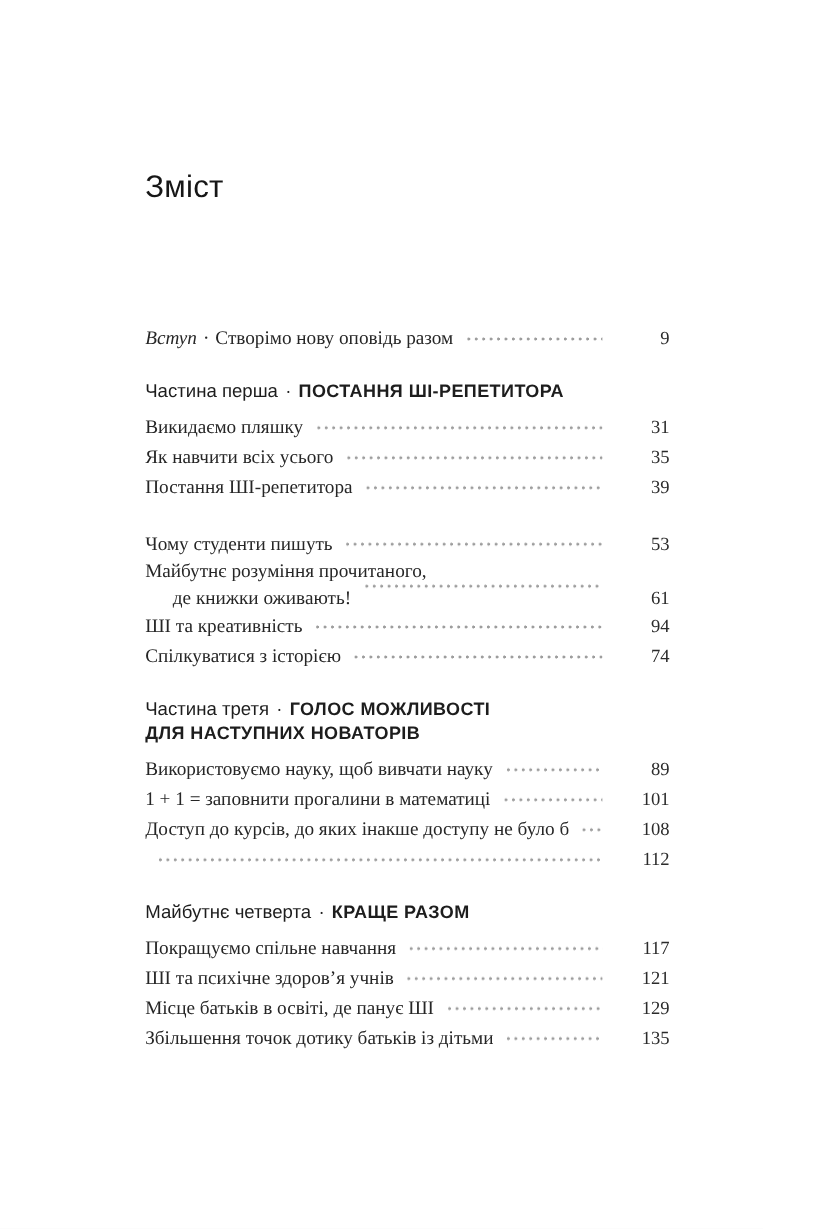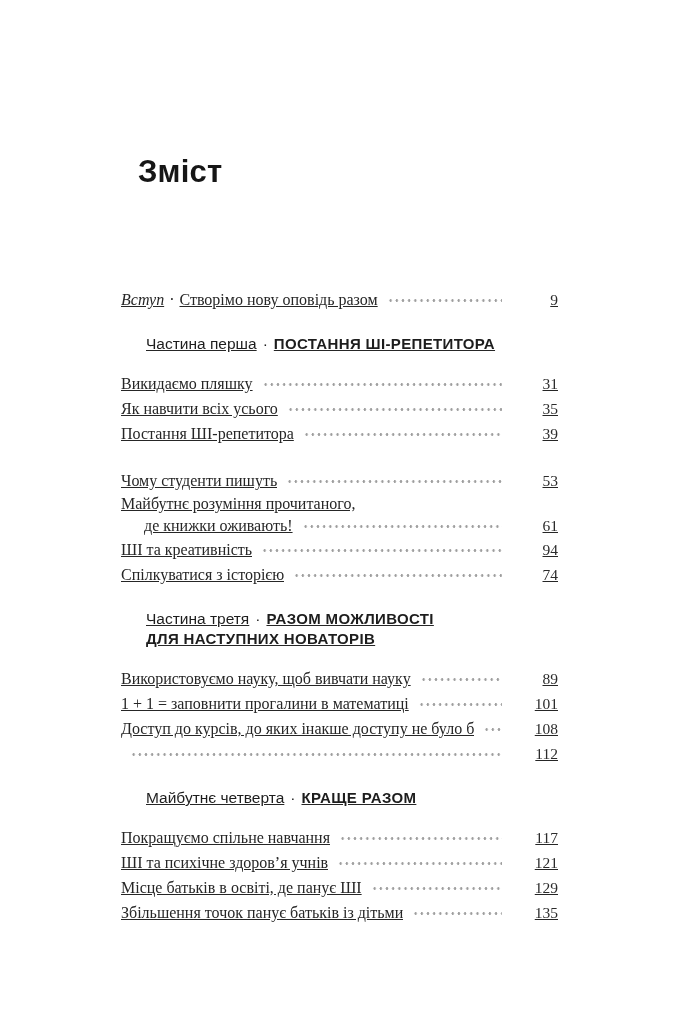--- a/index.html
+++ b/index.html
@@ -14,30 +14,30 @@
     font-family: "Liberation Serif", serif;
     color: #262626;
   }
   .content {
     position: absolute;
     left: 121px;
     top: 0;
     width: 437px;
   }
   h1.title {
-    margin: 17px;
+    margin: 0;
     padding-top: 137px;
     font-family: "Liberation Sans", sans-serif;
-    font-weight: 700;
-    font-size: 31px;
+    font-weight: 400;
+    font-size: 26px;
     line-height: 36px;
     color: #161616;
     letter-spacing: 0.2px;
   }
-  .toc { margin-top: 97px; text-decoration: underline; }
+  .toc { margin-top: 97px; }
 
   
   .row {
     display: flex;
     align-items: baseline;
     height: 25px;
     line-height: 25px;
     font-size: 16px;
     white-space: nowrap;
   }
@@ -60,33 +60,32 @@
     text-align: right;
     font-size: 15.5px;
     color: #2b2b2b;
   }
   em.intro-label { font-style: italic; }
   .sep { display: inline-block; margin: 0 5px; }
 
   
   .sec { margin-top: 22px; }
   .sec-head {
-    margin-left: 25px;
     font-family: "Liberation Sans", sans-serif;
     font-size: 15.5px;
     line-height: 20px;
     color: #1d1d1d;
   }
   .sec-head .sec-label { font-weight: 400; }
   .sec-head .sec-name { font-weight: 700; letter-spacing: 0.35px; font-size: 15px; }
   .sec-head .sep { margin: 0 6px; }
-  .entries { margin-top: 17px; }
+  .entries { margin-top: 7px; }
 
   
-  .entry-2l .row { height: 22px; line-height: 22px; }
+  .entry-2l .row { height: 22px; line-height: 22px; align-items: center; }
   .indent { padding-left: 23px; }
   .sec-head .hline { display: block; }
 </style>
 </head>
 <body>
 
 <div class="page">
   <div class="content">
 
     <h1 class="title">Зміст</h1>
@@ -147,21 +146,21 @@
           <div class="row">
             <span class="t">Спілкуватися з історією</span>
             <span class="leader"></span>
             <span class="num">74</span>
           </div>
         </div>
       </div>
 
       <div class="sec">
         <div class="sec-head">
-          <span class="hline"><span class="sec-label">Частина третя</span><span class="sep">·</span><b class="sec-name">РАЗОМ МОЖЛИВОСТІ</b></span>
+          <span class="hline"><span class="sec-label">Частина третя</span><span class="sep">·</span><b class="sec-name">ГОЛОС МОЖЛИВОСТІ</b></span>
           <span class="hline"><b class="sec-name">ДЛЯ НАСТУПНИХ НОВАТОРІВ</b></span>
         </div>
         <div class="entries">
           <div class="row">
             <span class="t">Використовуємо науку, щоб вивчати науку</span>
             <span class="leader"></span>
             <span class="num">89</span>
           </div>
           <div class="row">
             <span class="t">1 + 1 = заповнити прогалини в математиці</span>
@@ -194,21 +193,21 @@
             <span class="t">ШІ та психічне здоров’я учнів</span>
             <span class="leader"></span>
             <span class="num">121</span>
           </div>
           <div class="row">
             <span class="t">Місце батьків в освіті, де панує ШІ</span>
             <span class="leader"></span>
             <span class="num">129</span>
           </div>
           <div class="row">
-            <span class="t">Збільшення точок панує батьків із дітьми</span>
+            <span class="t">Збільшення точок дотику батьків із дітьми</span>
             <span class="leader"></span>
             <span class="num">135</span>
           </div>
         </div>
       </div>
 
     </div>
   </div>
 </div>
 

